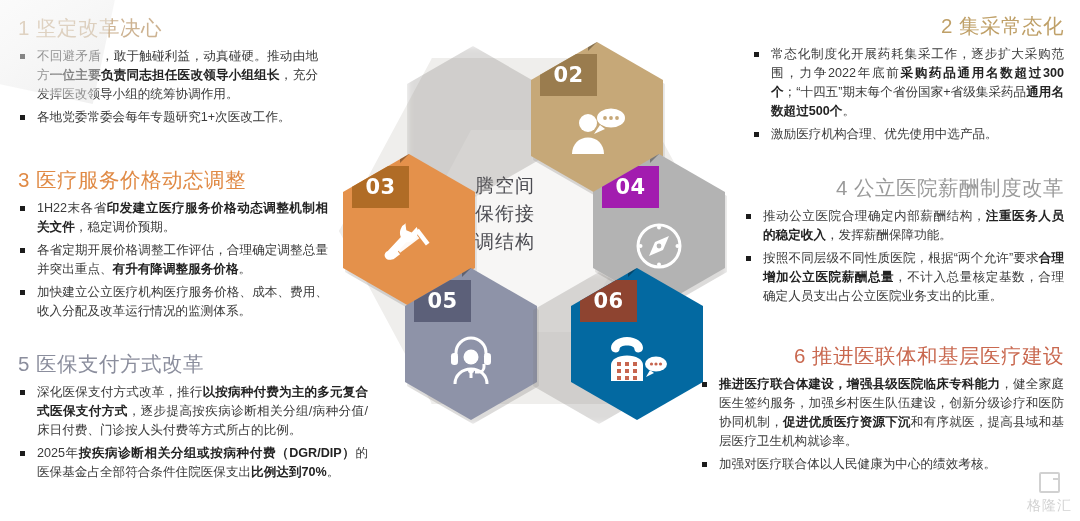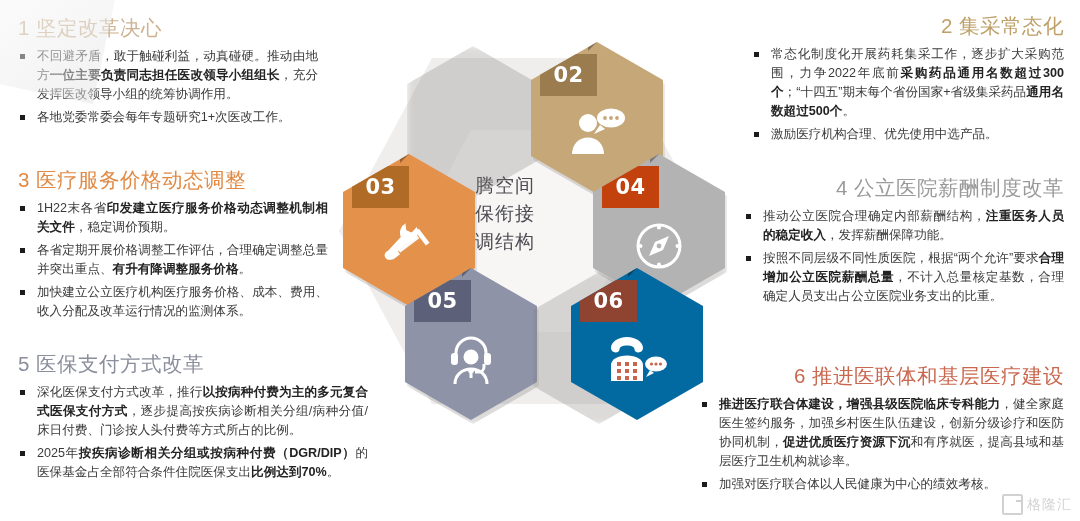--- a/index.html
+++ b/index.html
@@ -154,20 +154,21 @@
   }
 
   #watermark {
     position: absolute;
     right: 8px;
     bottom: 6px;
     display: flex;
     align-items: center;
     gap: 4px;
     opacity: 0.30;
+    flex-direction: column;
   }
   #watermark .wm-mark {
     width: 17px;
     height: 17px;
     border: 2px solid #6a6a6a;
     border-radius: 2px;
     position: relative;
   }
   #watermark .wm-mark::after {
     content: "";
@@ -221,21 +222,21 @@
 </div>
 
 <div class="block left" id="section-5-block" style="left:18px; top:352px; width:350px;">
   <div class="blk-heading" style="color: rgb(139, 142, 157);">5 医保支付方式改革</div>
   <ul class="bullets">
     <li>深化医保支付方式改革，推行<b>以按病种付费为主的多元复合式医保支付方式</b>，逐步提高按疾病诊断相关分组/病种分值/床日付费、门诊按人头付费等方式所占的比例。</li>
     <li>2025年<b>按疾病诊断相关分组或按病种付费（DGR/DIP）</b>的医保基金占全部符合条件住院医保支出<b>比例达到70%</b>。</li>
   </ul>
 </div>
 
-<div class="block right" id="section-6-block" style="left:700px; top:364px; width:364px;">
+<div class="block right" id="section-6-block" style="left:700px; top:344px; width:364px;">
   <div class="blk-heading" style="color: rgb(201, 104, 79);">6 推进医联体和基层医疗建设</div>
   <ul class="bullets">
     <li><b>推进医疗联合体建设，增强县级医院临床专科能力</b>，健全家庭医生签约服务，加强乡村医生队伍建设，创新分级诊疗和医防协同机制，<b>促进优质医疗资源下沉</b>和有序就医，提高县域和基层医疗卫生机构就诊率。</li>
     <li>加强对医疗联合体以人民健康为中心的绩效考核。</li>
   </ul>
 </div>
 
 <div id="hex-cluster">
 
   <div class="hex-bg"></div>
@@ -281,21 +282,21 @@
           <path d="M33.5 7.5 46 20 l-3.2 3.2 -12.5-12.5z"></path>
           <path d="M30 11.5 l-17 17 l5.3 5.3 l17-17z" opacity="0.95"></path>
           <path d="M12.4 29.5 l-4.6 4.6a4.3 4.3 0 1 0 6 6l4.6-4.6z"></path>
         </g>
       </svg>
     </div>
   </div>
 
   <div class="hex-shadow" style="left:270px; top:136px;"></div>
   <div class="hex" id="hex-04" style="left: 268px; top: 132px; background: rgb(179, 179, 179);">
-    <div class="ribbon" id="ribbon-04" style="background: #c2410c;">
+    <div class="ribbon" id="ribbon-04" style="background: #a21caf;">
       <span class="ribbon-num">04</span>
     </div>
     <div class="ribbon-fold"></div>
     <div class="hex-icon">
       <svg width="52" height="52" viewBox="0 0 52 52">
         <circle cx="26" cy="26" r="21" fill="none" stroke="#ffffff" stroke-width="3"></circle>
         <path d="M36 16 L22 22 L16 36 L30 30 Z" fill="#ffffff"></path>
         <circle cx="26" cy="26" r="2.4" fill="#b3b3b3"></circle>
         <circle cx="26" cy="7.5" r="2" fill="#ffffff"></circle>
         <circle cx="26" cy="44.5" r="2" fill="#ffffff"></circle>

